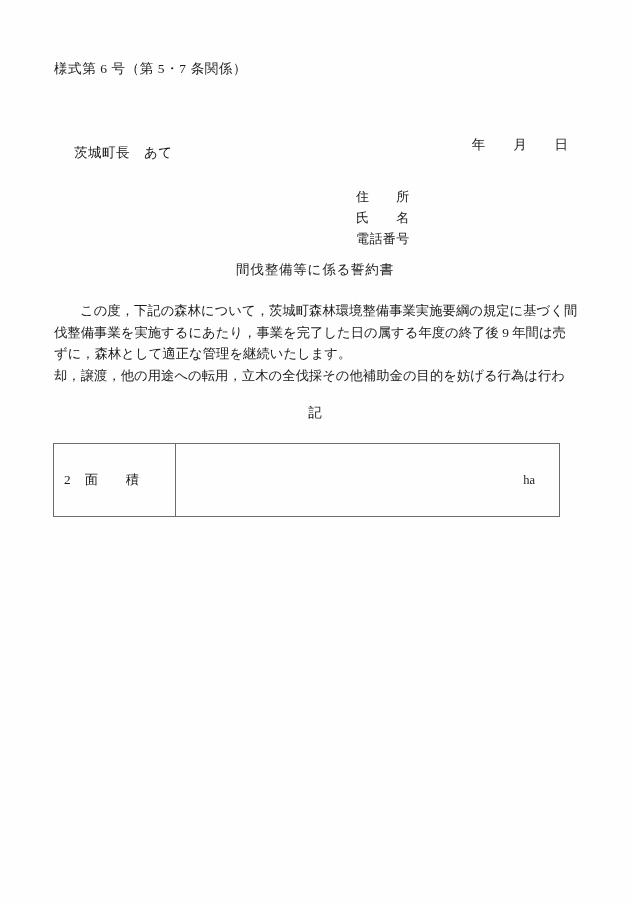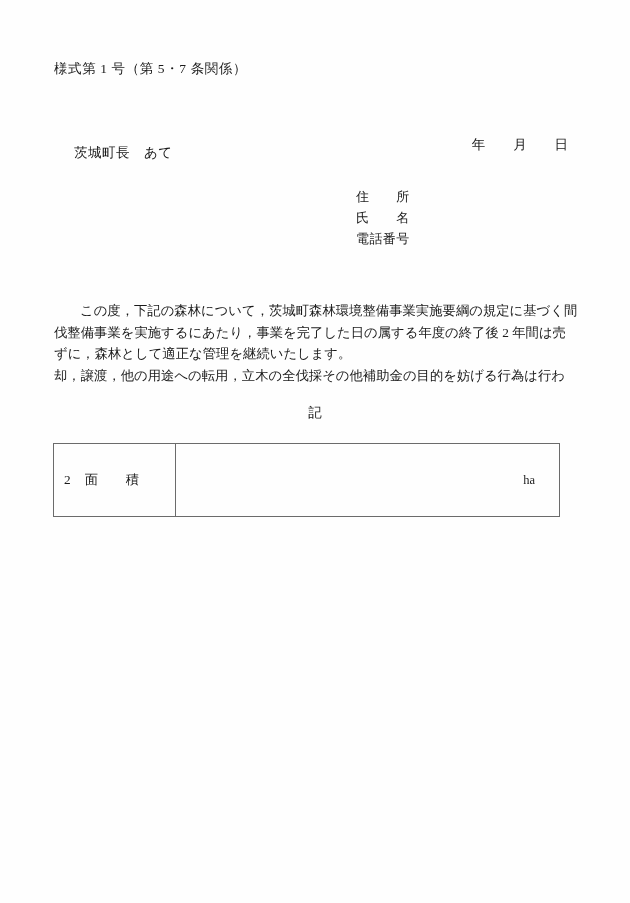--- a/index.html
+++ b/index.html
@@ -151,40 +151,41 @@
     transform: translateY(-50%);
     font-family: "Liberation Serif", "DejaVu Serif", serif;
     font-size: 12.5px;
   }
 </style>
 </head>
 <body>
 
 <div class="page">
 
-  <div class="form-no">様式第 1 号（第 5・7 条関係）</div>
+  <div class="form-no">様式第 6 号（第 5・7 条関係）</div>
 
   <div class="date-line">
     <span class="dslot">年</span>
     <span class="dslot">月</span>
     <span class="dslot">日</span>
   </div>
 
   <div class="addressee">茨城町長　あて</div>
 
   <div class="sender-block">
     <div class="sender-row">住　　所</div>
     <div class="sender-row">氏　　名</div>
     <div class="sender-row">電話番号</div>
   </div>
 
+  <div class="doc-title">間伐整備等に係る誓約書</div>
 
   <div class="body-para">
     <div class="body-line indent">この度，下記の森林について，茨城町森林環境整備事業実施要綱の規定に基づく間</div>
-    <div class="body-line">伐整備事業を実施するにあたり，事業を完了した日の属する年度の終了後 2 年間は売</div>
+    <div class="body-line">伐整備事業を実施するにあたり，事業を完了した日の属する年度の終了後 9 年間は売</div>
     <div class="body-line">ずに，森林として適正な管理を継続いたします。</div>
     <div class="body-line">却，譲渡，他の用途への転用，立木の全伐採その他補助金の目的を妨げる行為は行わ</div>
   </div>
 
   <div class="ki">記</div>
 
   <table class="items-table">
     <tbody>
       <tr>
         <td class="col-label">

